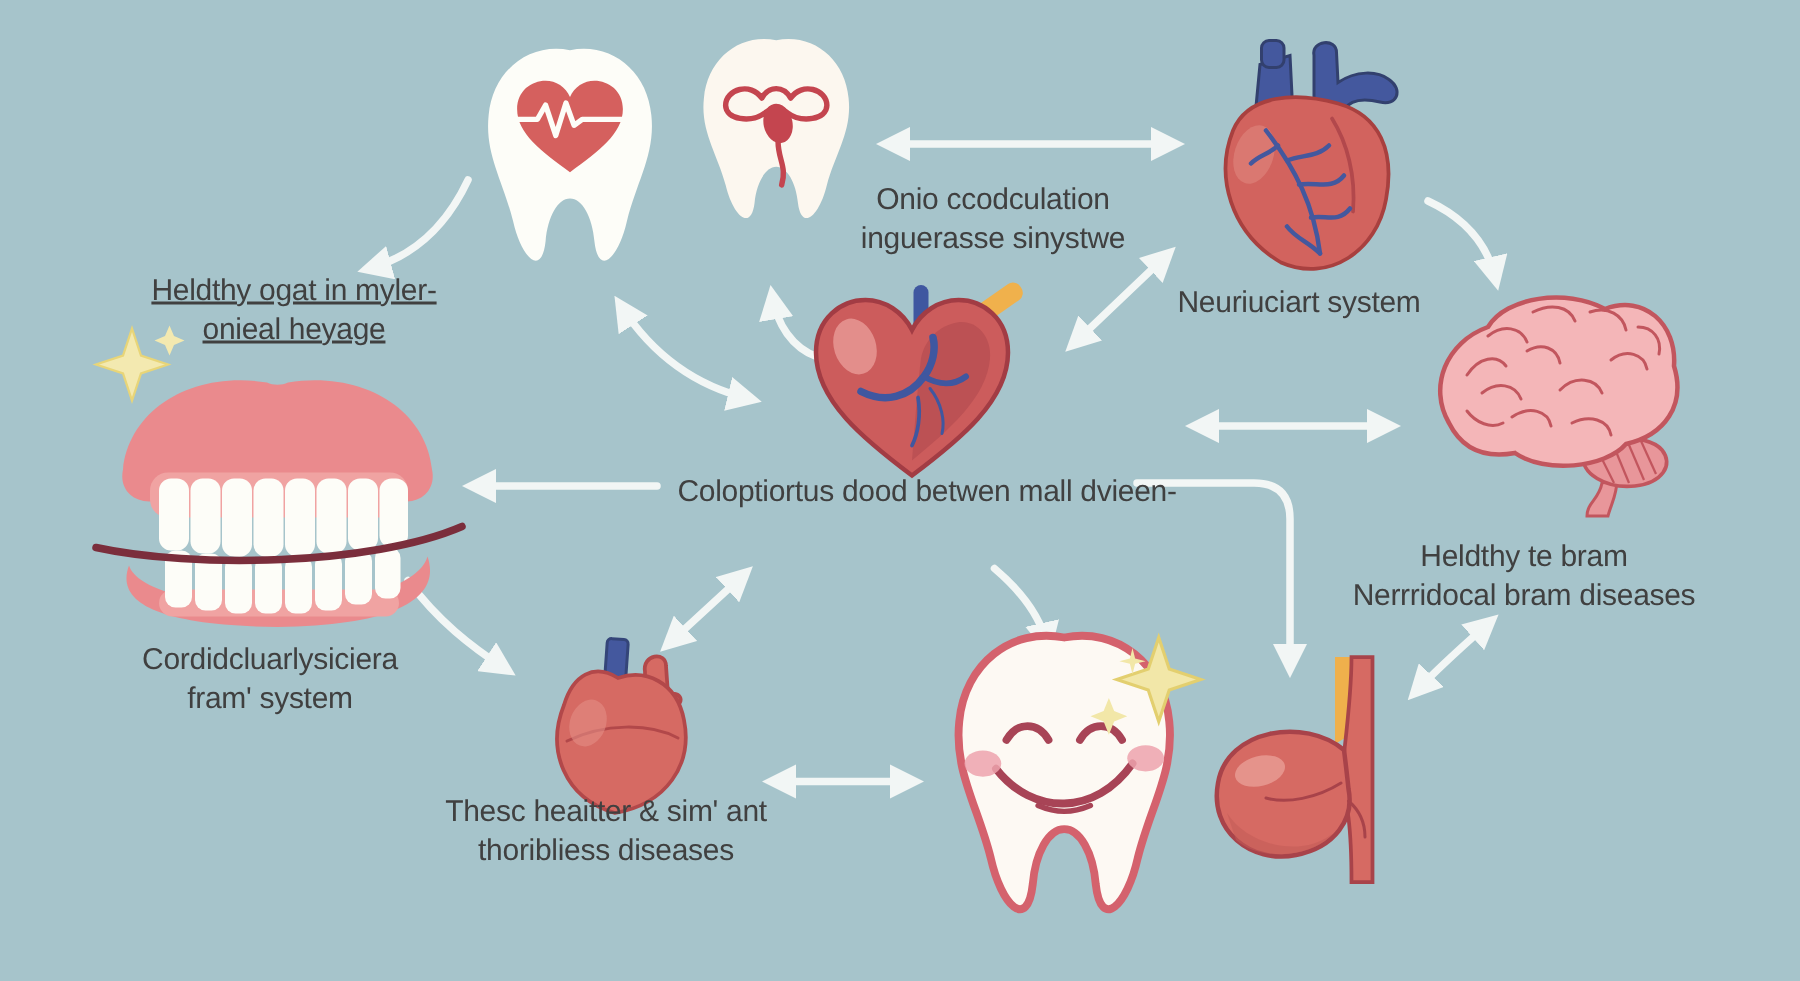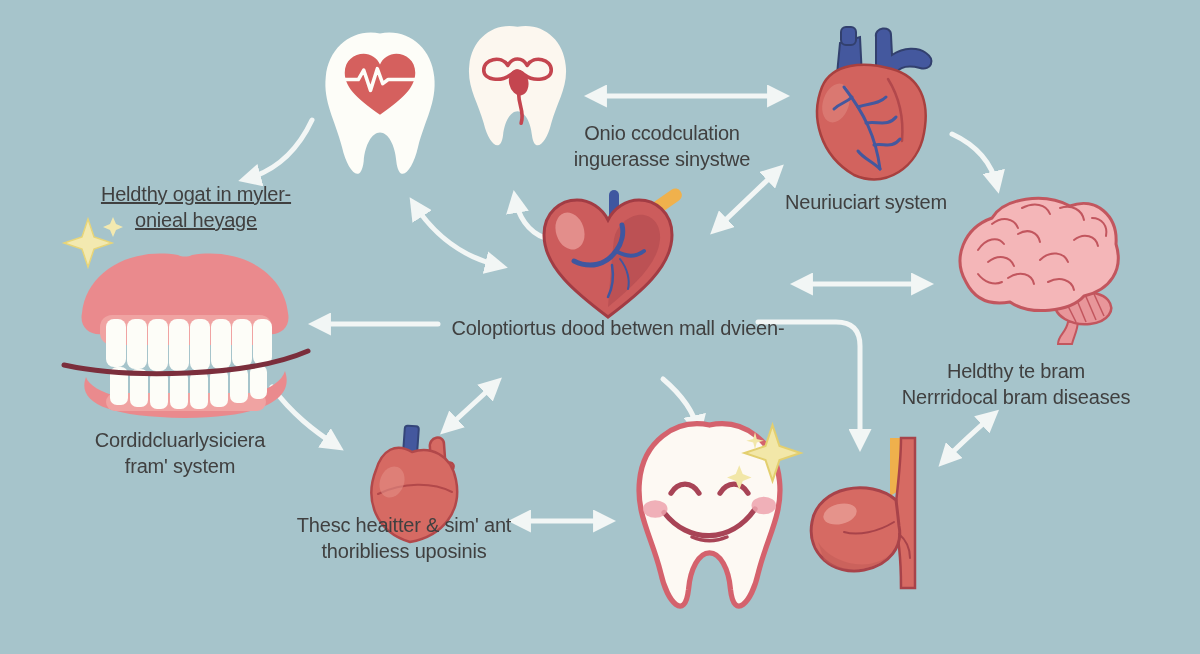--- a/index.html
+++ b/index.html
@@ -70,23 +70,23 @@
     <div>Coloptiortus dood betwen mall dvieen-</div>
   </div>
   <div class="label" style="left:1016px;top:358px;">
     <div>Heldthy te bram</div>
     <div>Nerrridocal bram diseases</div>
   </div>
   <div class="label" style="left:180px;top:427px;">
     <div>Cordidcluarlysiciera</div>
     <div>fram' system</div>
   </div>
-  <div class="label" style="left:404px;top:512px;">
+  <div class="label" style="left:404px;top:528px;">
     <div>Thesc heaitter &amp; sim' ant</div>
-    <div>thoribliess uposinis</div>
+    <div>thoribliess diseases</div>
   </div>
 
   <div class="illus" style="left:312px;top:28px;">
     <svg width="136" height="160" viewBox="0 0 100 118">
       <path d="M50,4 C30,0 12,14 10,36 C8,55 17,68 22,88 C26,106 36,116 38,98 C39,86 44,77 50,77 C56,77 61,86 62,98 C64,116 74,106 78,88 C83,68 92,55 90,36 C88,14 70,0 50,4 Z" fill="#fdfdf8"></path>
       <path d="M50,64 C36,54 24,45 24,33 C24,24 31,19 38,19 C43,19 48,22 50,27 C52,22 57,19 62,19 C69,19 76,24 76,33 C76,45 64,54 50,64 Z" fill="#d5605e"></path>
       <polyline points="24,38 34,38 38,31 43,46 48,30 52,41 56,38 76,38" fill="none" stroke="#fdfdf8" stroke-width="2.6" stroke-linejoin="round" stroke-linecap="round"></polyline>
     </svg>
   </div>
 

